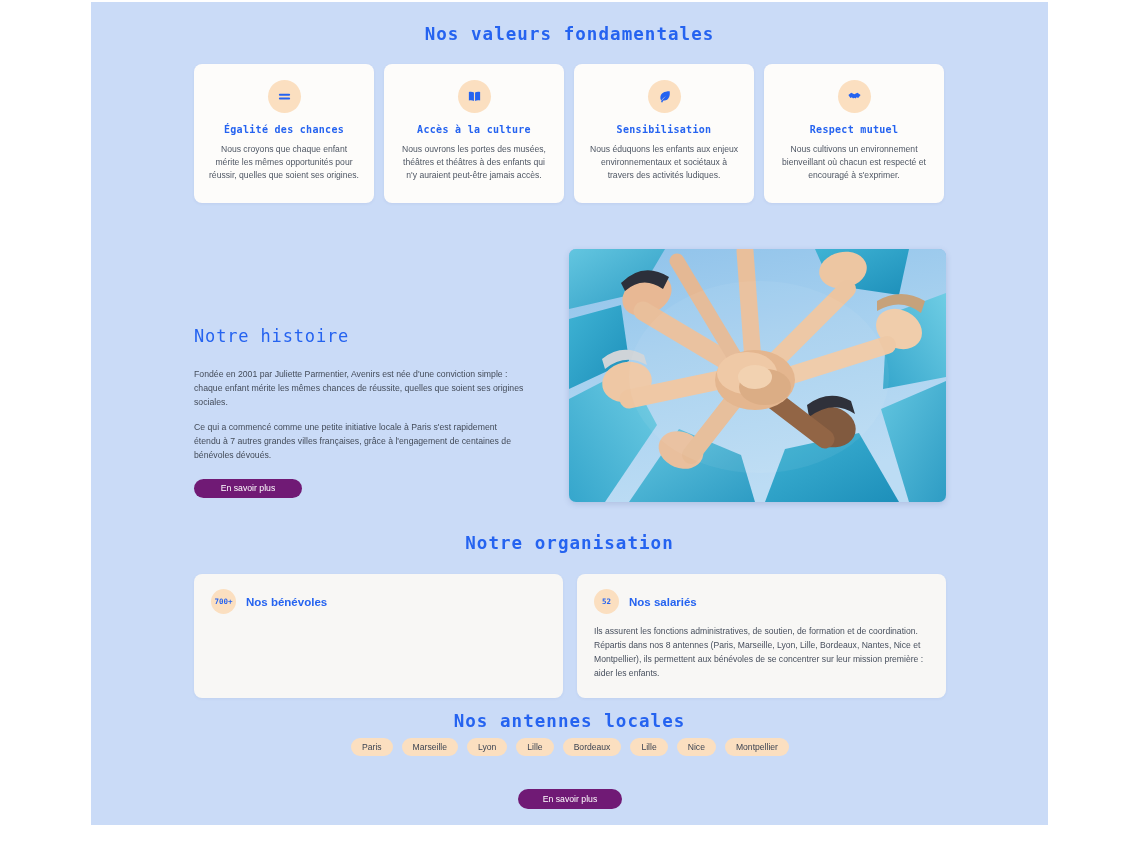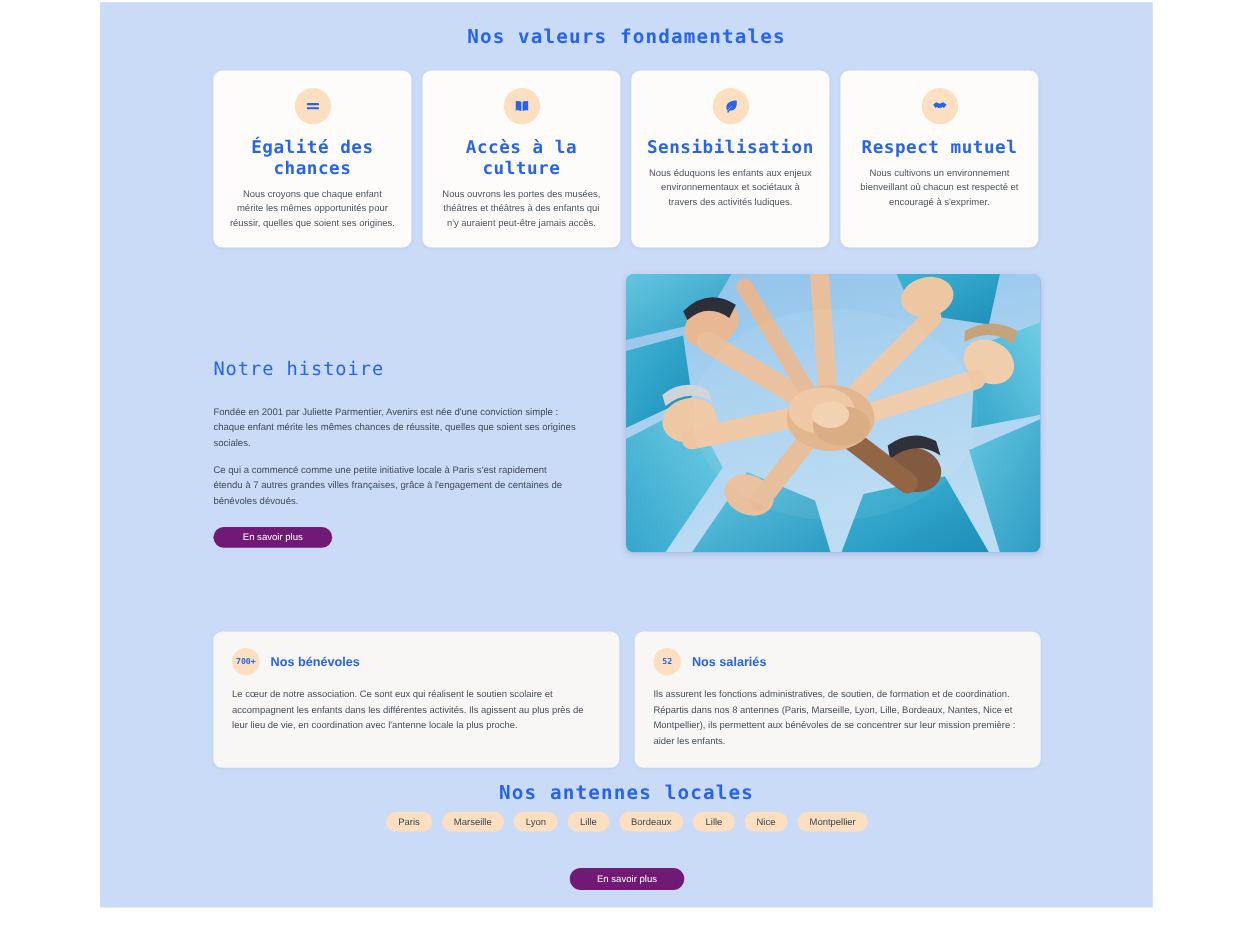--- a/index.html
+++ b/index.html
@@ -64,24 +64,24 @@
     border-radius: 50%;
     background: #fbdfc0;
     display: flex; align-items: center; justify-content: center;
     margin-bottom: 11px;
   }
   .icon-circle svg { display: block; }
   .value-title {
     font-family: "DejaVu Sans Mono", "Liberation Mono", monospace;
     font-weight: bold;
     color: #2563f0;
-    font-size: 16px;
+    font-size: 10px;
     letter-spacing: 0.03em;
     margin-bottom: 8px;
-    text-align: center;
+    text-align: right;
   }
   .value-desc {
     font-size: 8.6px;
     line-height: 1.53;
     color: #4e5663;
     text-align: center;
   }
 
   
   #histoire {
@@ -323,28 +323,28 @@
 
       <ellipse cx="186" cy="131" rx="40" ry="30" fill="#e3b288"></ellipse>
       <ellipse cx="178" cy="124" rx="30" ry="21" fill="#efc6a1"></ellipse>
       <ellipse cx="196" cy="138" rx="26" ry="18" fill="#d9a87e"></ellipse>
       <ellipse cx="186" cy="128" rx="17" ry="12" fill="#f2d0ad"></ellipse>
 
       <ellipse cx="190" cy="128" rx="130" ry="96" fill="#ffffff" opacity="0.06"></ellipse>
     </svg>
   </div>
 
+  <div id="org-title" class="section-title">Notre organisation</div>
 
   <div id="org-row">
     <div class="org-card">
       <div class="org-head">
         <span class="org-badge">700+</span>
         <span class="org-title">Nos bénévoles</span>
       </div>
-      <div class="org-desc">Le cœur de notre association. Ce sont eux qui réalisent le soutien scolaire et accompagnent les enfants dans les différentes activités. Ils agissent au plus près de leur lieu de vie, en coordination avec l'antenne locale la plus proche.</div>
     </div>
 
     <div class="org-card">
       <div class="org-head">
         <span class="org-badge">52</span>
         <span class="org-title">Nos salariés</span>
       </div>
       <div class="org-desc">Ils assurent les fonctions administratives, de soutien, de formation et de coordination. Répartis dans nos 8 antennes (Paris, Marseille, Lyon, Lille, Bordeaux, Nantes, Nice et Montpellier), ils permettent aux bénévoles de se concentrer sur leur mission première : aider les enfants.</div>
     </div>
   </div>

